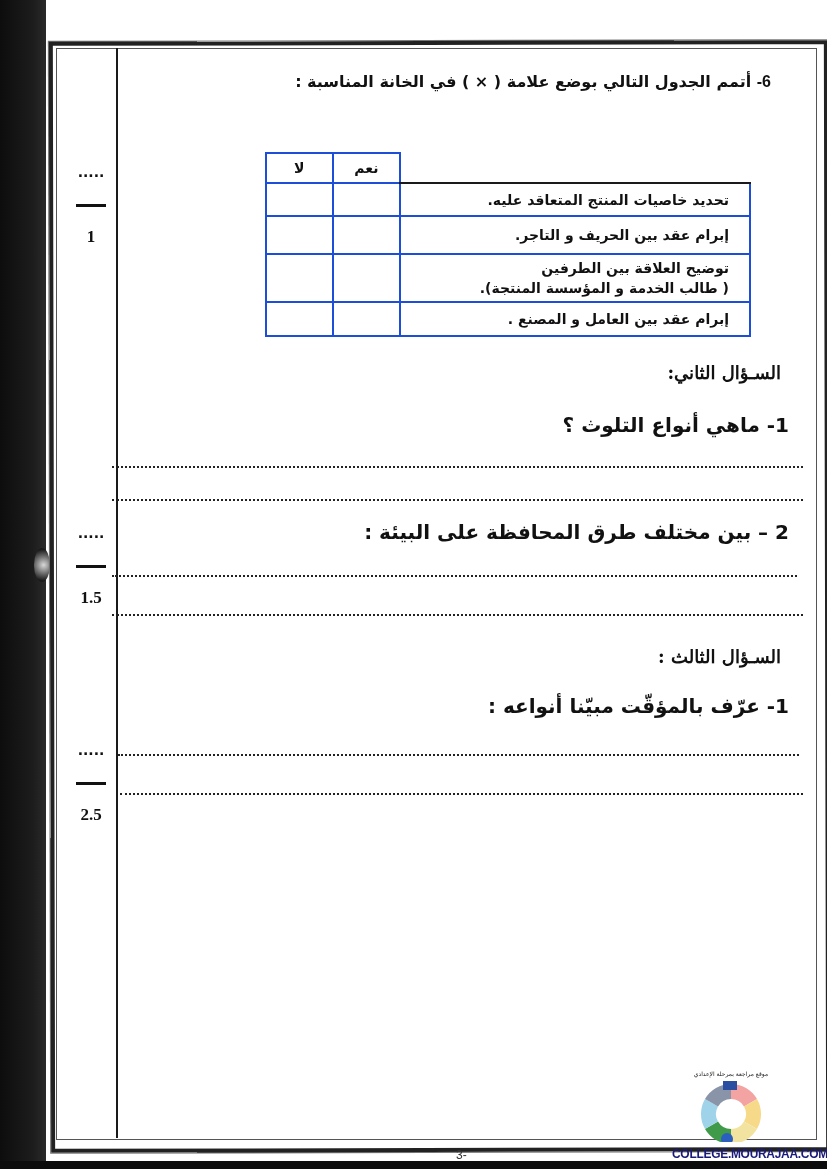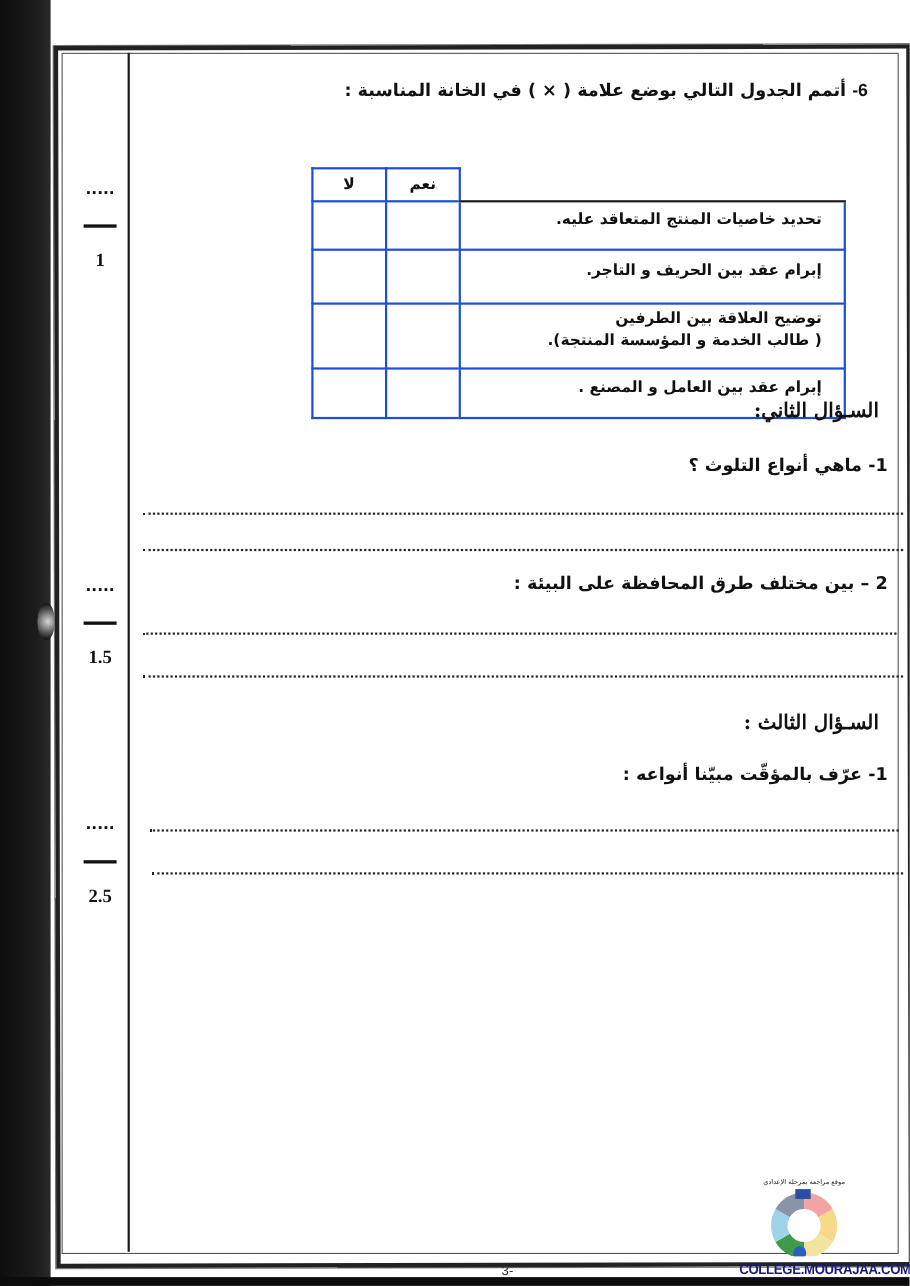--- a/index.html
+++ b/index.html
@@ -32,50 +32,50 @@
     border: 1px solid #555;
   }
   .margin-divider {
     position: absolute; left: 116px; top: 48px; width: 2px; height: 1090px; background: #1a1a1a;
   }
   .score-box { position: absolute; left: 66px; width: 50px; text-align: center; }
   .score-dots { font-family: "DejaVu Sans", sans-serif; font-weight: bold; font-size: 14px; letter-spacing: 0px; line-height: 12px; }
   .score-bar { width: 30px; height: 3px; background: #111; margin: 26px auto 0 auto; }
   .score-val { font-family: "Liberation Serif", serif; font-weight: bold; font-size: 17px; margin-top: 20px; }
 
-  .content { position: absolute; left: 124px; top: 48px; width: 697px; height: 1090px; direction: rtl; }
+  .content { position: absolute; left: 106px; top: 48px; width: 697px; height: 1090px; direction: rtl; }
   .q6-title {
     position: absolute; right: 32px; top: 24px; font-size: 16px; font-weight: bold;
     font-family: "DejaVu Sans", sans-serif;
   }
   .q6-title .num { font-family: "Liberation Sans", sans-serif; }
   .q6-sub {
     position: absolute; right: 75px; top: 50px; font-size: 16px; font-weight: bold;
   }
 
   .table-wrap { position: absolute; left: 159px; top: 104px; width: 486px; }
   .check-table { border-collapse: collapse; direction: rtl; width: 486px; }
   .check-table td, .check-table th { border: 2px solid #1d4ed8; padding: 0; }
   .check-table th { height: 28px; font-size: 14px; font-weight: bold; }
   .check-table th.blank { border: none; border-bottom: 2px solid #1a1a1a; }
   .check-table td.stmt {
-    width: 343px; text-align: right; padding: 3px 20px 14px 6px; font-size: 14px; font-weight: bold; line-height: 20px;
+    width: 343px; text-align: right; padding: 3px 20px 3px 6px; font-size: 14px; font-weight: bold; line-height: 20px;
   }
   .check-table td.cell { width: 69px; }
   .check-table tr.r1 td { height: 25px; }
   .check-table tr.r2 td { height: 30px; }
   .check-table tr.r3 td { height: 40px; border-radius: 20px; }
   .check-table tr.r4 td { height: 26px; }
 
   .section-title {
     position: absolute; right: 22px; font-size: 18px; font-weight: bold;
     font-family: "DejaVu Serif", serif; letter-spacing: 1px;
   }
   .question {
-    position: absolute; right: 14px; font-size: 16px; font-weight: bold;
+    position: absolute; right: 14px; font-size: 20px; font-weight: bold;
   }
   .answer-line {
     position: absolute; left: 6px; right: 0; height: 0;
     border-top: 2px dotted #222;
   }
 
   .footer-logo { position: absolute; left: 686px; top: 1066px; width: 90px; height: 76px; }
   .site-url {
     position: absolute; left: 672px; top: 1146px; font-family: "Liberation Sans", sans-serif;
     font-weight: bold; font-size: 13px; color: #1a1a7a; letter-spacing: -0.3px;

